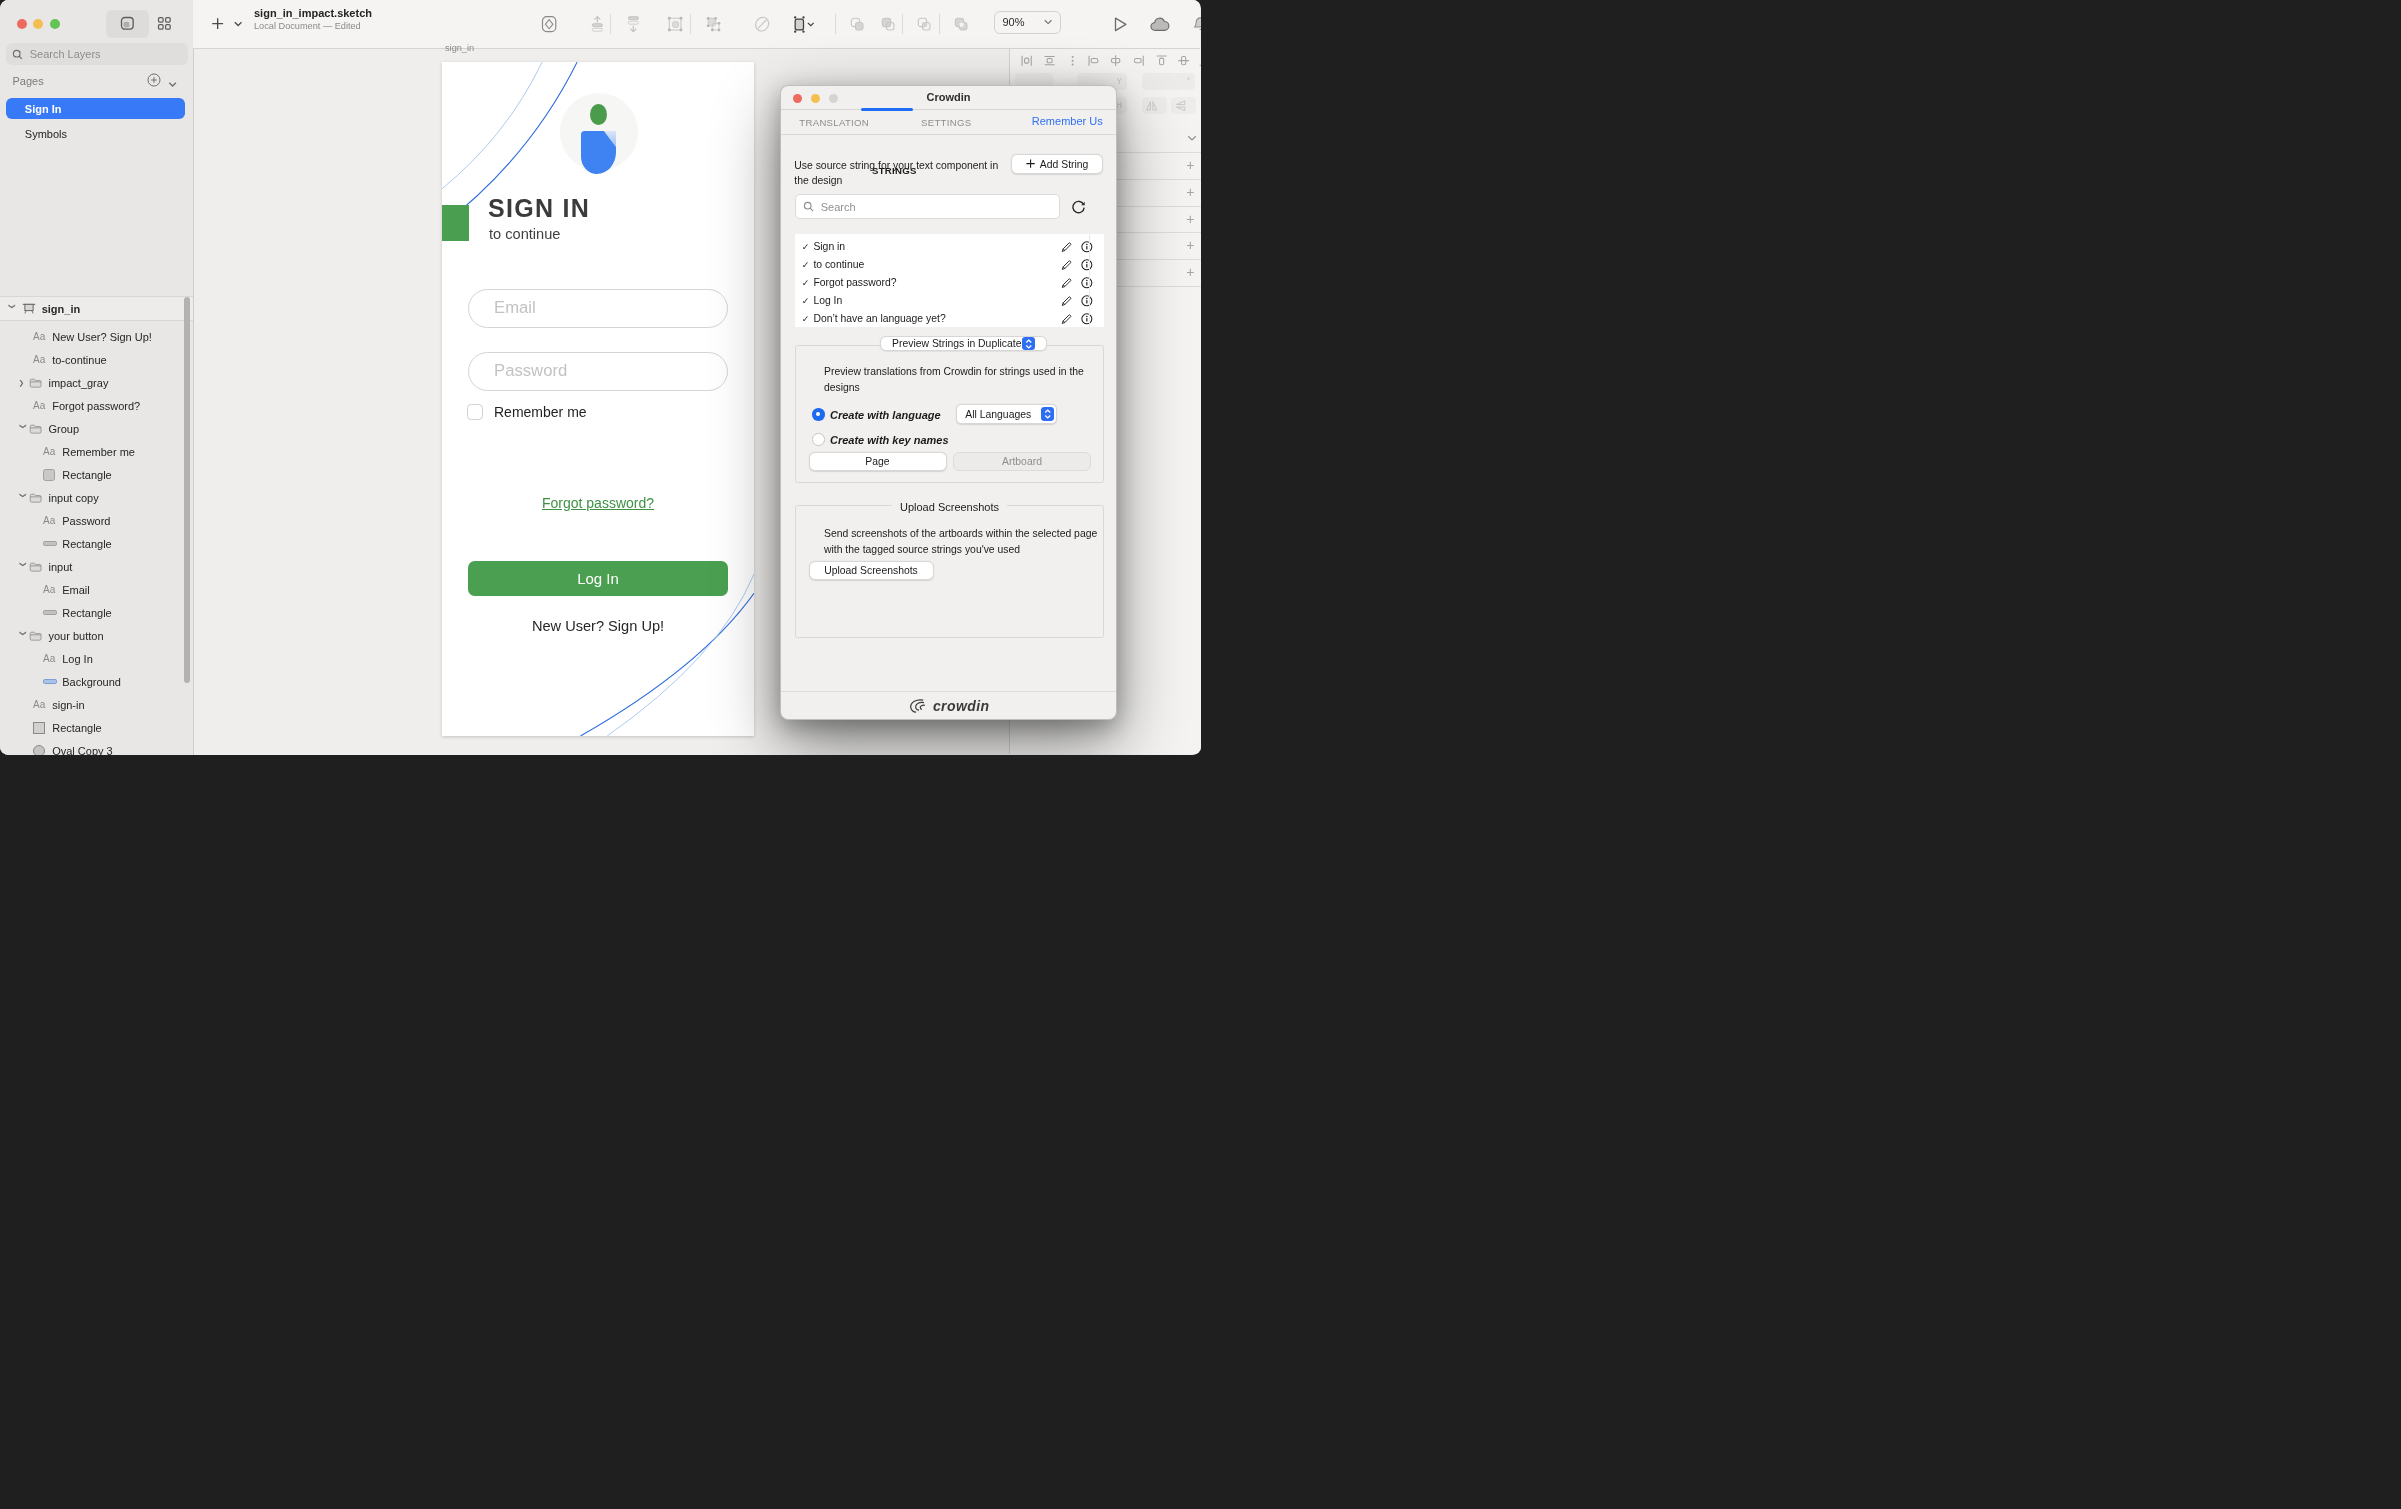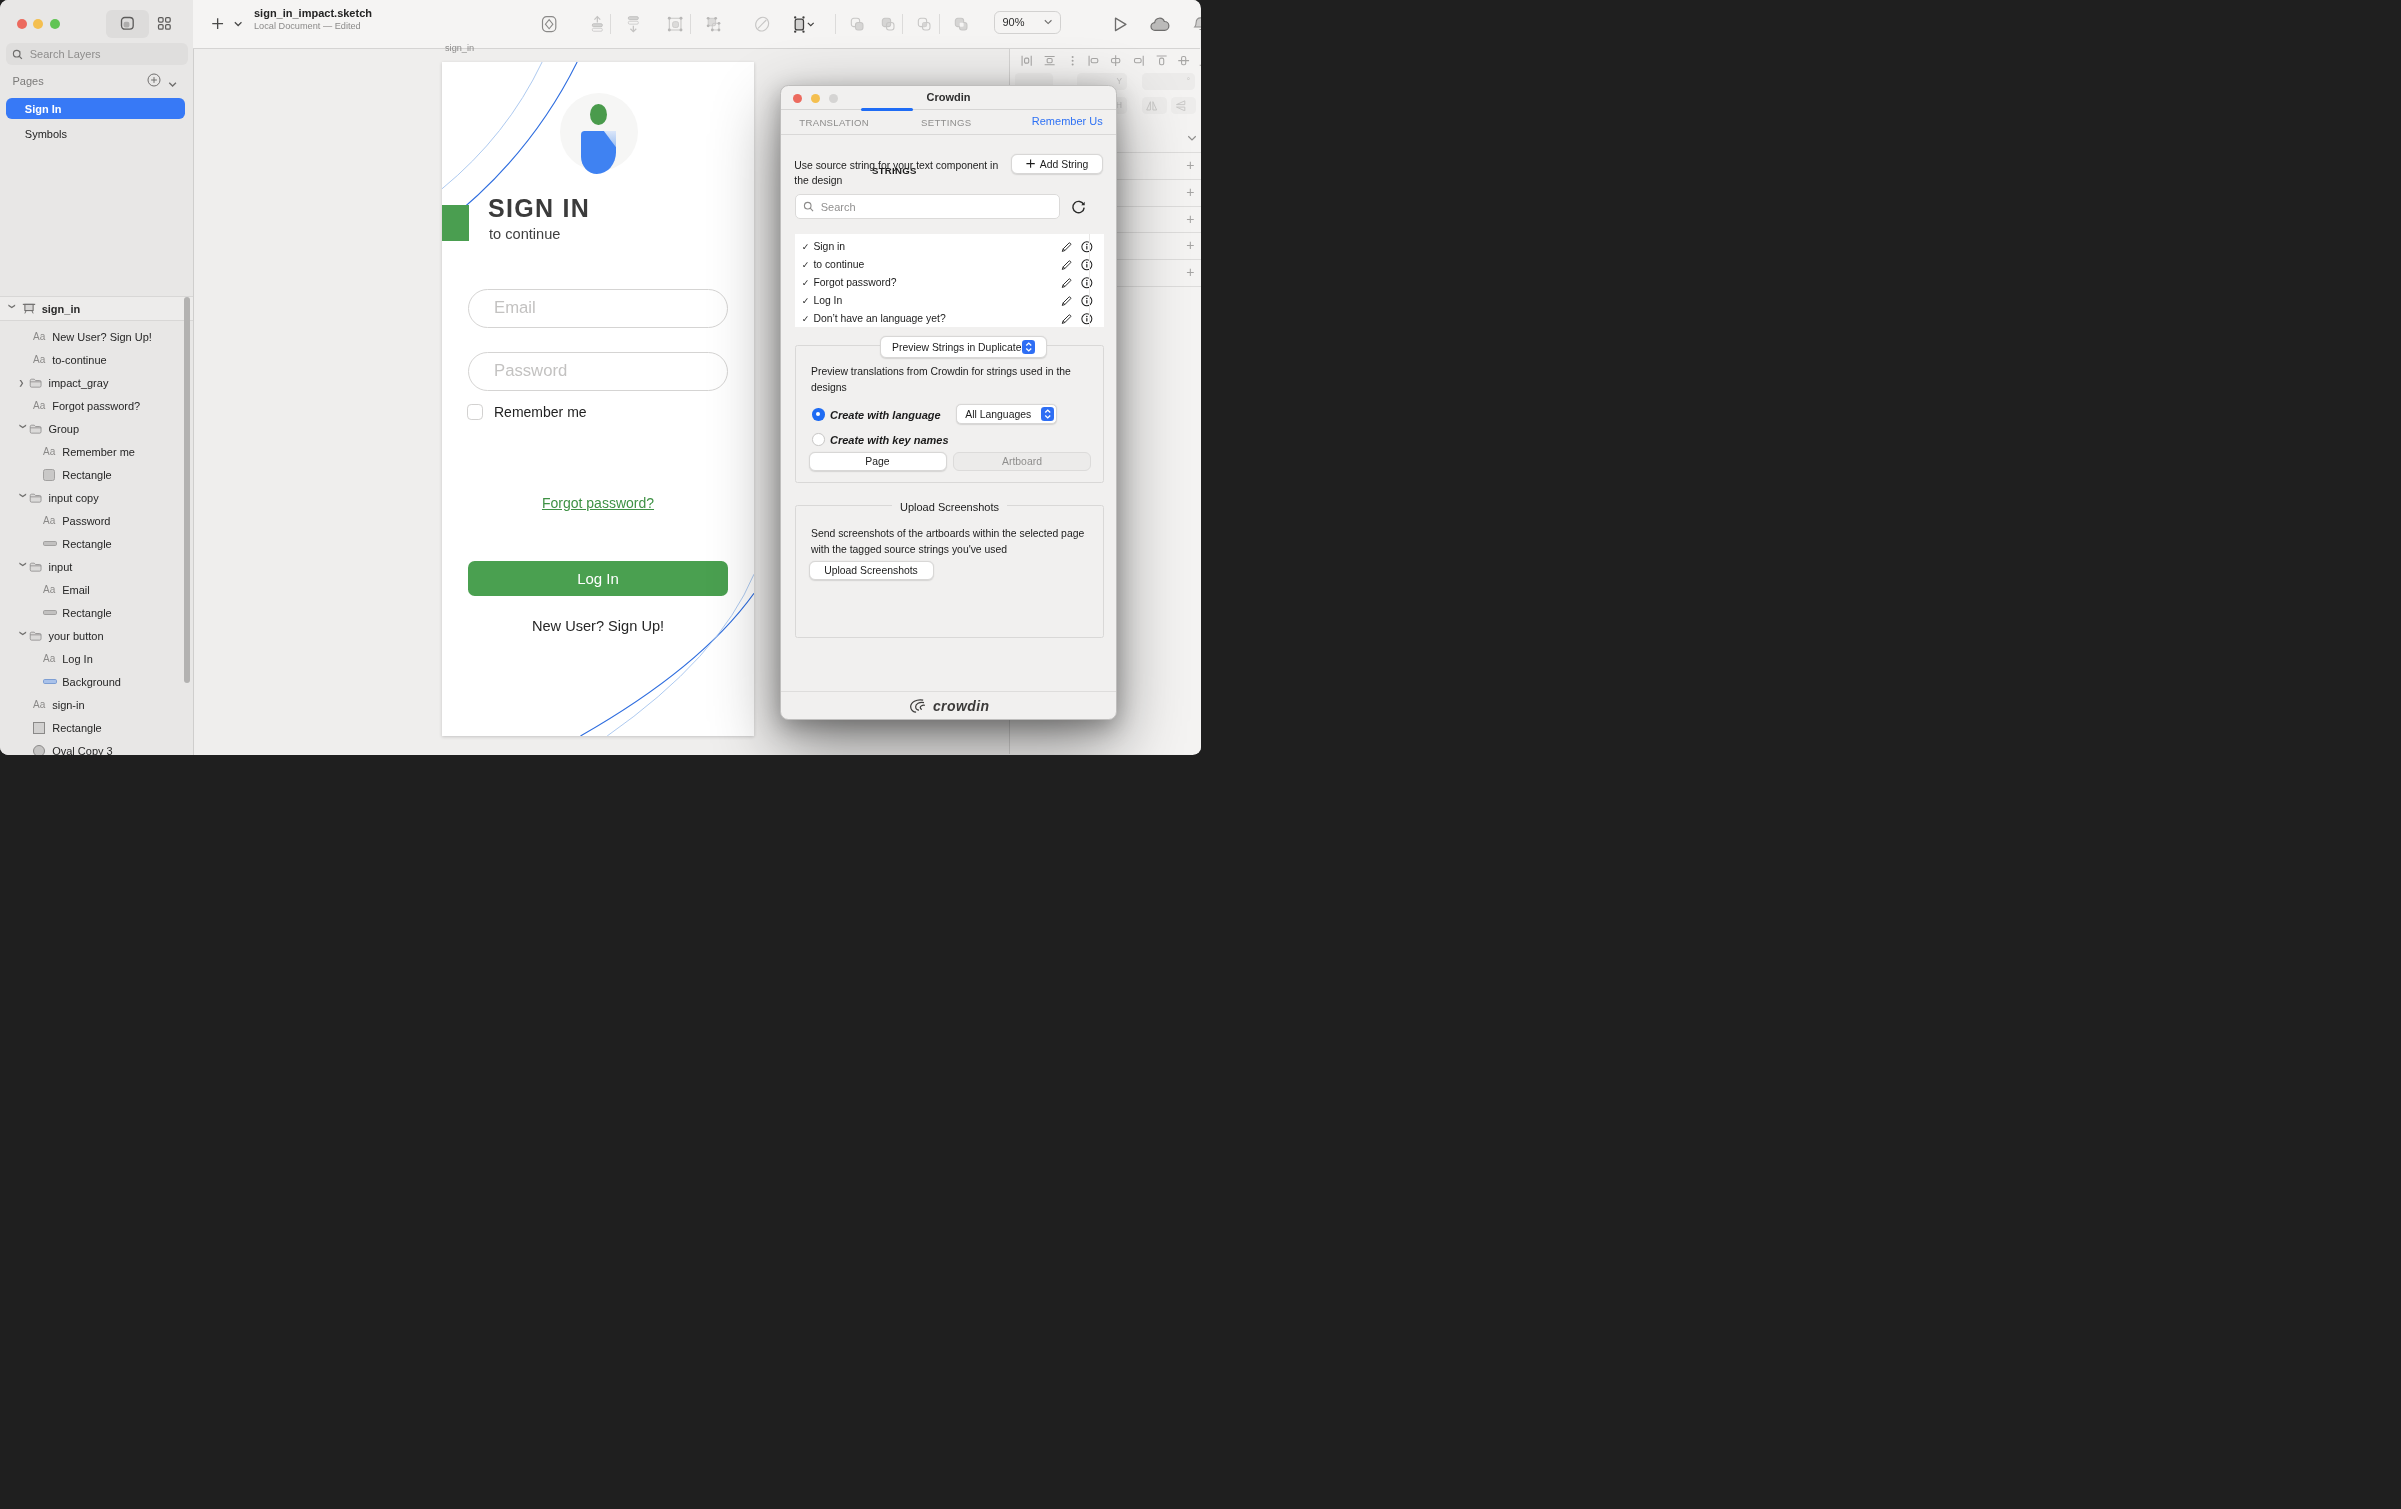--- a/index.html
+++ b/index.html
@@ -95,22 +95,22 @@
   .cw-refresh{position:absolute;left:289px;top:112px;width:18.3px;height:18.3px;}
   .cw-panel{position:absolute;left:14px;top:148px;width:309px;height:93px;background:#fff;}
   .cw-panel .vline{position:absolute;left:294px;top:0;width:0.8px;height:100%;background:#e8e7e6;}
   #cwrows{position:absolute;left:0;top:3.3px;width:294px;}
   .srow{height:18px;display:flex;align-items:center;position:relative;}
   .srow .chk2{font-size:9.2px;color:#2a2a2a;margin-left:6.7px;width:11.7px;}
   .srow .lbl{font-size:10.4px;color:#1b1b1b;}
   .srow .pen{position:absolute;left:266px;top:3.3px;}
   .srow .inf{position:absolute;left:286px;top:3.3px;}
   .fieldset{position:absolute;left:14px;width:309px;border:0.8px solid #d9d8d7;border-radius:2.5px;box-sizing:border-box;}
-  .legend-pill{position:absolute;left:84px;top:-10px;width:167px;height:22px;gap:1px;z-index:2;}
-  .fs-text{position:absolute;left:15px;font-size:10.4px;line-height:1.5;color:#1b1b1b;}
+  .legend-pill{position:absolute;left:84px;top:-10px;width:167px;height:15px;gap:1px;z-index:2;}
+  .fs-text{position:absolute;left:28px;font-size:10.4px;line-height:1.5;color:#1b1b1b;}
   .radio{position:absolute;width:12.5px;height:12.5px;border-radius:50%;box-sizing:border-box;}
   .radio.on{background:#1e6bf3;}
   .radio.on::after{content:"";position:absolute;left:4.2px;top:4.2px;width:4.2px;height:4.2px;border-radius:50%;background:#fff;}
   .radio.off{background:#fff;border:0.8px solid #c8c7c6;}
   .rlabel{position:absolute;font-size:11px;font-weight:700;color:#1b1b1b;font-style:italic;}
   .stepper{width:12.5px;height:13.3px;background:#2e6ef4;border-radius:3.3px;display:flex;align-items:center;justify-content:center;flex:none;}
   .cw-dd{position:absolute;left:160px;top:58px;width:101px;height:20px;background:#fff;border:0.8px solid #d8d7d6;border-radius:5px;box-shadow:0 0.4px 1.3px rgba(0,0,0,.12);display:flex;align-items:center;justify-content:space-between;padding:0 2.5px 0 8.3px;box-sizing:border-box;font-size:10.4px;color:#1b1b1b;}
   .halfbtn{position:absolute;top:106px;width:138px;height:19px;}
   .halfbtn.dim{background:#ecebea;border-color:#dcdbda;color:#8f8e8d;box-shadow:none;}
   .uleg{position:absolute;left:0;top:-7.5px;width:100%;text-align:center;z-index:2;}

